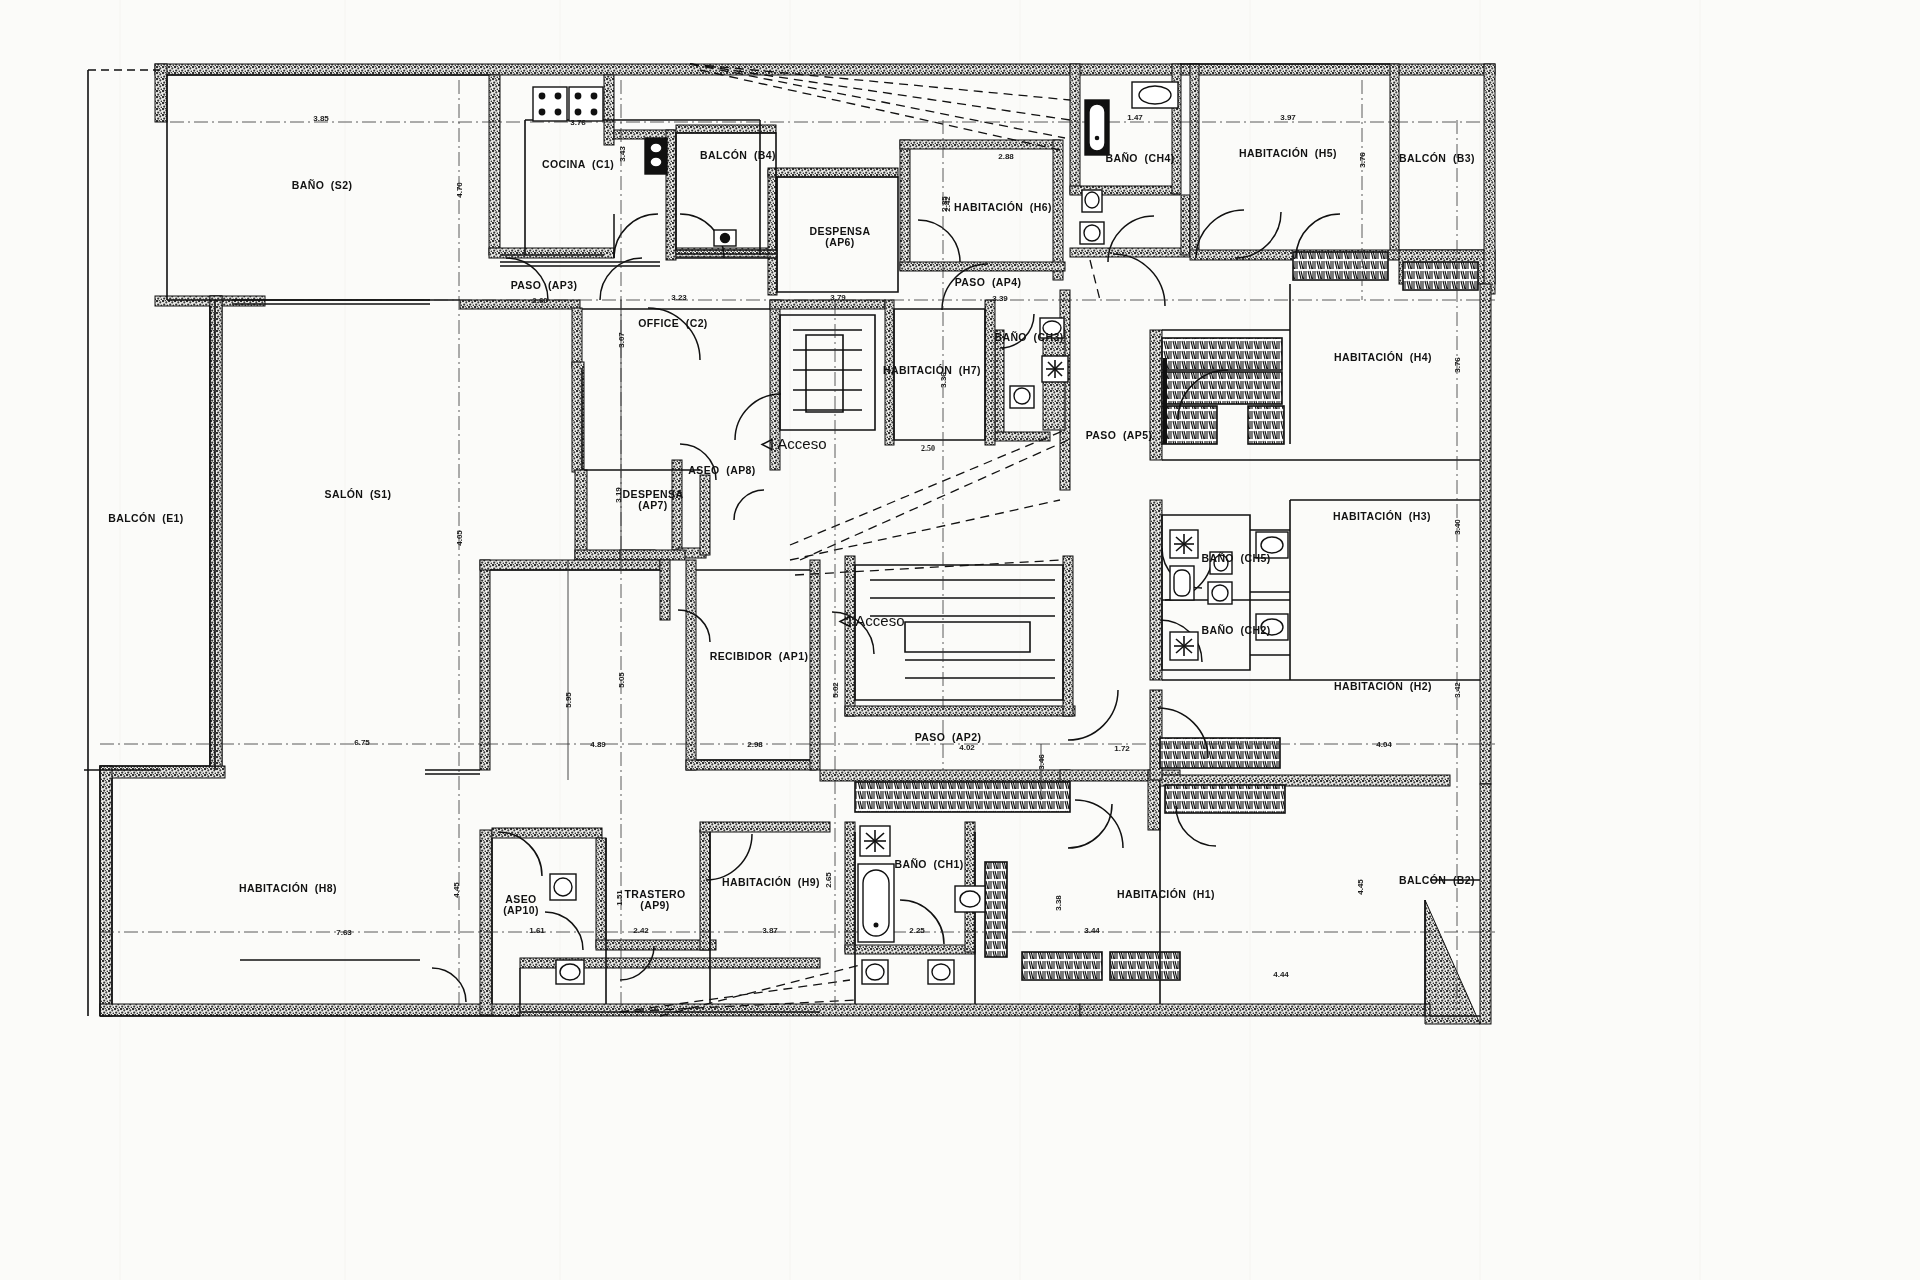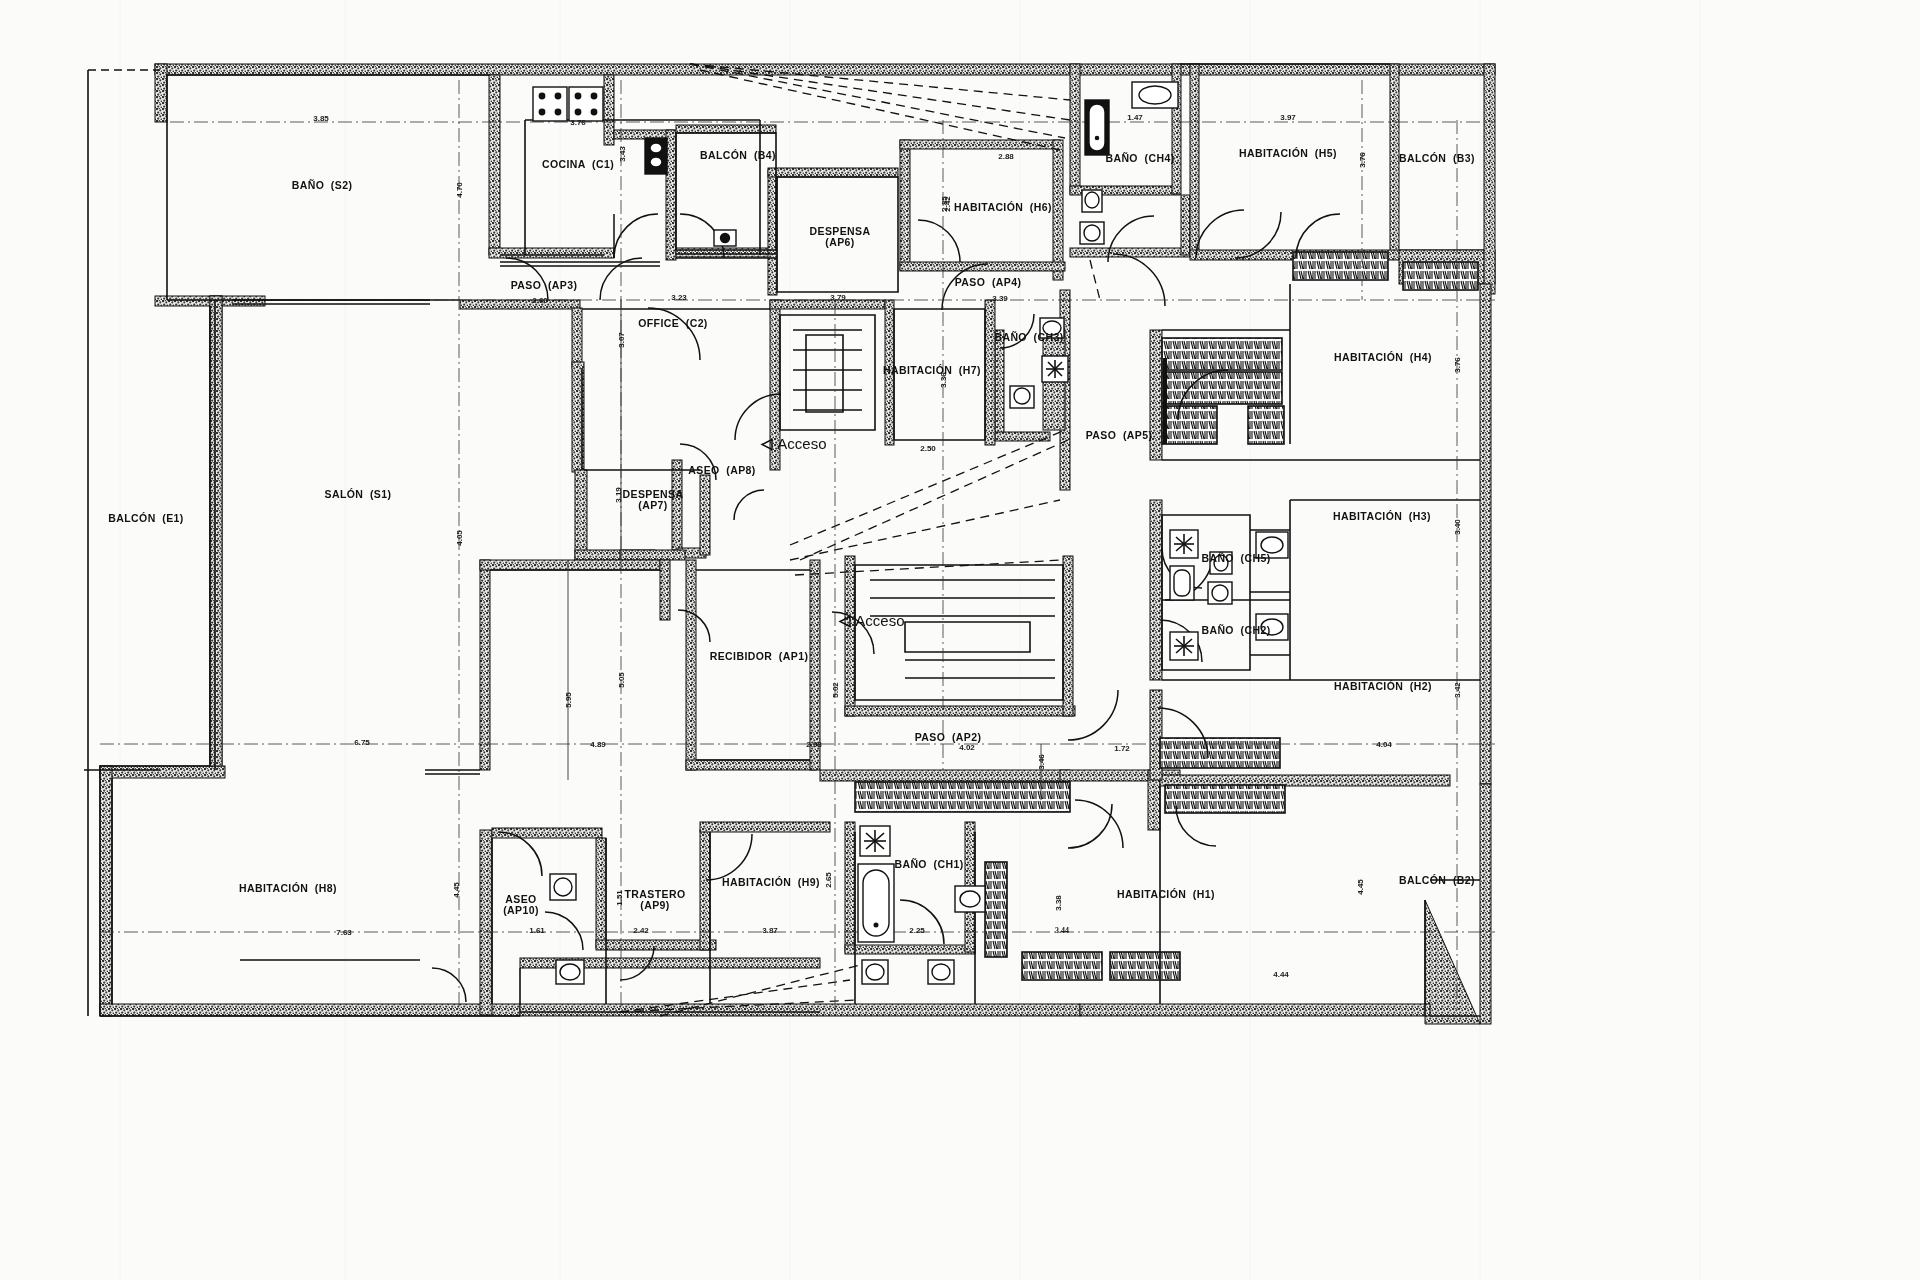--- a/index.html
+++ b/index.html
@@ -459,42 +459,42 @@
       <span class="dim vert" style="left: 1362px; top: 160px;">3.76</span>
       <span class="dim" style="left: 540px; top: 300px; text-align: right;">2.60</span>
       <span class="dim vert" style="left: 621px; top: 340px;">3.07</span>
       <span class="dim" style="left: 679px; top: 297px;">3.23</span>
       <span class="dim" style="left: 838px; top: 297px;">3.79</span>
       <span class="dim vert" style="left: 947px; top: 204px;">2.42</span>
       <span class="dim" style="left: 1000px; top: 298px;">3.39</span>
       <span class="dim vert" style="left: 944px; top: 204px;">2.85</span>
       <span class="dim vert" style="left: 1457px; top: 365px;">3.76</span>
       <span class="dim vert" style="left: 943px; top: 380px;">3.36</span>
-      <span class="dim" style="left: 928px; top: 448px;">2.50</span>
+      <span class="dim" style="left: 928px; top: 448px; font-family: Liberation Serif, serif;">2.50</span>
       <span class="dim vert" style="left: 618px; top: 495px;">3.19</span>
       <span class="dim vert" style="left: 1457px; top: 527px;">3.40</span>
       <span class="dim vert" style="left: 621px; top: 680px;">5.05</span>
       <span class="dim vert" style="left: 459px; top: 538px;">4.05</span>
       <span class="dim vert" style="left: 1457px; top: 690px;">3.42</span>
       <span class="dim vert" style="left: 835px; top: 690px;">5.02</span>
       <span class="dim" style="left: 362px; top: 742px;">6.75</span>
       <span class="dim" style="left: 598px; top: 744px;">4.89</span>
-      <span class="dim" style="left: 814px; top: 744px;">2.98</span>
+      <span class="dim" style="left: 755px; top: 744px;">2.98</span>
       <span class="dim vert" style="left: 568px; top: 700px;">5.95</span>
       <span class="dim" style="left: 967px; top: 747px;">4.02</span>
       <span class="dim vert" style="left: 1041px; top: 762px;">3.46</span>
       <span class="dim" style="left: 1122px; top: 748px;">1.72</span>
       <span class="dim" style="left: 1384px; top: 744px;">4.04</span>
       <span class="dim vert" style="left: 456px; top: 890px;">4.45</span>
       <span class="dim vert" style="left: 619px; top: 898px;">1.51</span>
       <span class="dim vert" style="left: 828px; top: 880px;">2.65</span>
       <span class="dim vert" style="left: 1360px; top: 887px;">4.45</span>
       <span class="dim vert" style="left: 1058px; top: 903px;">3.38</span>
       <span class="dim" style="left: 300px; top: 932px; margin-left: 44px;">7.63</span>
       <span class="dim" style="left: 537px; top: 930px;">1.61</span>
       <span class="dim" style="left: 641px; top: 930px;">2.42</span>
       <span class="dim" style="left: 770px; top: 930px;">3.87</span>
       <span class="dim" style="left: 917px; top: 930px;">2.25</span>
-      <span class="dim" style="left: 1062px; top: 930px; font-family: Liberation Serif, serif;">3.44</span>
+      <span class="dim" style="left: 1092px; top: 930px;">3.44</span>
       <span class="dim" style="left: 1281px; top: 974px;">4.44</span>
     </div>
 
 </div>
 
 </body></html>

